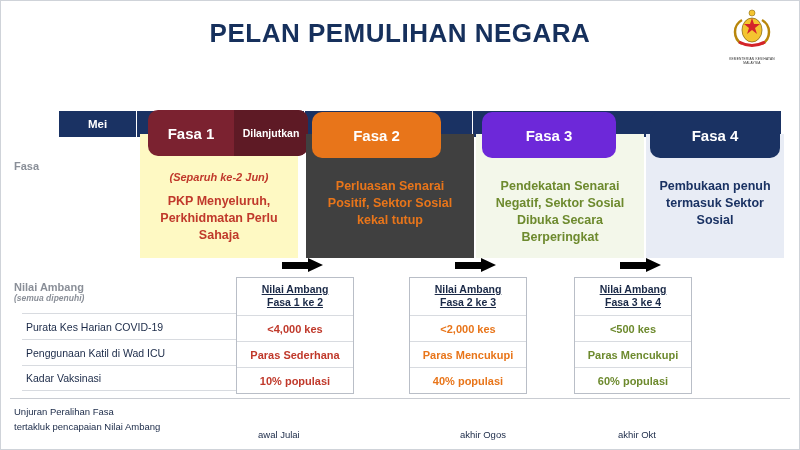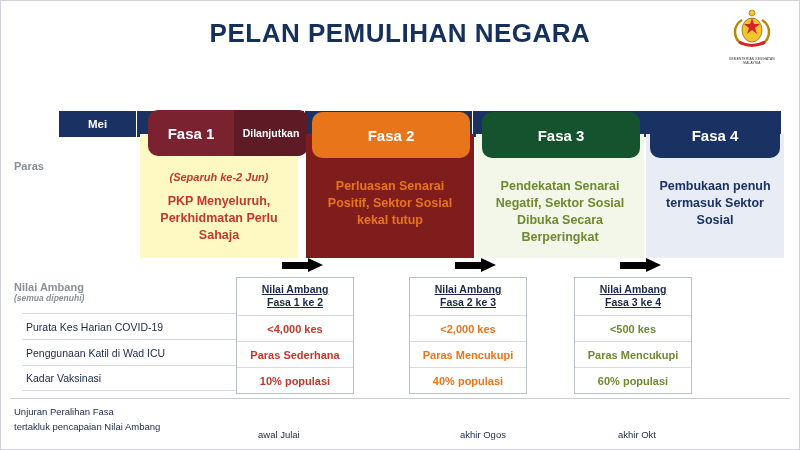--- a/index.html
+++ b/index.html
@@ -220,46 +220,46 @@
     <div class="crest-caption">KEMENTERIAN KESIHATAN MALAYSIA</div>
   </div>
 
   <div class="months">
     <div class="month" style="width:78px">Mei</div>
     <div class="month" style="width:168px">Jul &amp; Ogos</div>
     <div class="month" style="width:168px">Sept &amp; Okt</div>
     <div class="month" style="width:136px">Nov &amp; Dis</div>
   </div>
 
-  <div class="row-label" id="label-fasa">Paras</div>
+  <div class="row-label" id="label-fasa">Fasa</div>
   <div class="row-label" id="label-ambang">
     <span>Nilai Ambang</span>
     <span class="sub">(semua dipenuhi)</span>
   </div>
 
   <div class="panel" style="left:140px; top:134px; width:158px; height:124px; background:#fef9c3; color:#c0392b;">
     <span class="note">(Separuh ke-2 Jun)</span>
     <span>PKP Menyeluruh, Perkhidmatan Perlu Sahaja</span>
   </div>
   <div class="pill" style="left:148px; top:110px; width:160px; background:#7b2230;">
     <span class="main">Fasa 1</span>
     <span class="ext" style="background:#5e1a25;">Dilanjutkan</span>
   </div>
 
-  <div class="panel" style="left:306px; top:134px; width:168px; height:124px; background:#7f1d1d; color:#e8751a; padding-top:44px;">
+  <div class="panel" style="left:306px; top:134px; width:168px; height:124px; background:#404040; color:#e8751a; padding-top:44px;">
     <span>Perluasan Senarai Positif, Sektor Sosial kekal tutup</span>
   </div>
-  <div class="pill" style="left:312px; top:112px; width:158px; background:#e8751a;">
+  <div class="pill" style="left:312px; top:112px; width:129px; background:#e8751a;">
     <span class="main">Fasa 2</span>
   </div>
 
   <div class="panel" style="left:476px; top:134px; width:168px; height:124px; background:#f3f7ea; color:#6d8a2e; padding-top:44px;">
     <span>Pendekatan Senarai Negatif, Sektor Sosial Dibuka Secara Berperingkat</span>
   </div>
-  <div class="pill" style="left:482px; top:112px; width:158px; background:#14532d;">
+  <div class="pill" style="left:482px; top:112px; width:134px; background:#6d28d9;">
     <span class="main">Fasa 3</span>
   </div>
 
   <div class="panel" style="left:646px; top:134px; width:138px; height:124px; background:#e8ecf5; color:#1a3263; padding-top:44px;">
     <span>Pembukaan penuh termasuk Sektor Sosial</span>
   </div>
   <div class="pill" style="left:650px; top:112px; width:130px; background:#1a3263;">
     <span class="main">Fasa 4</span>
   </div>
 

